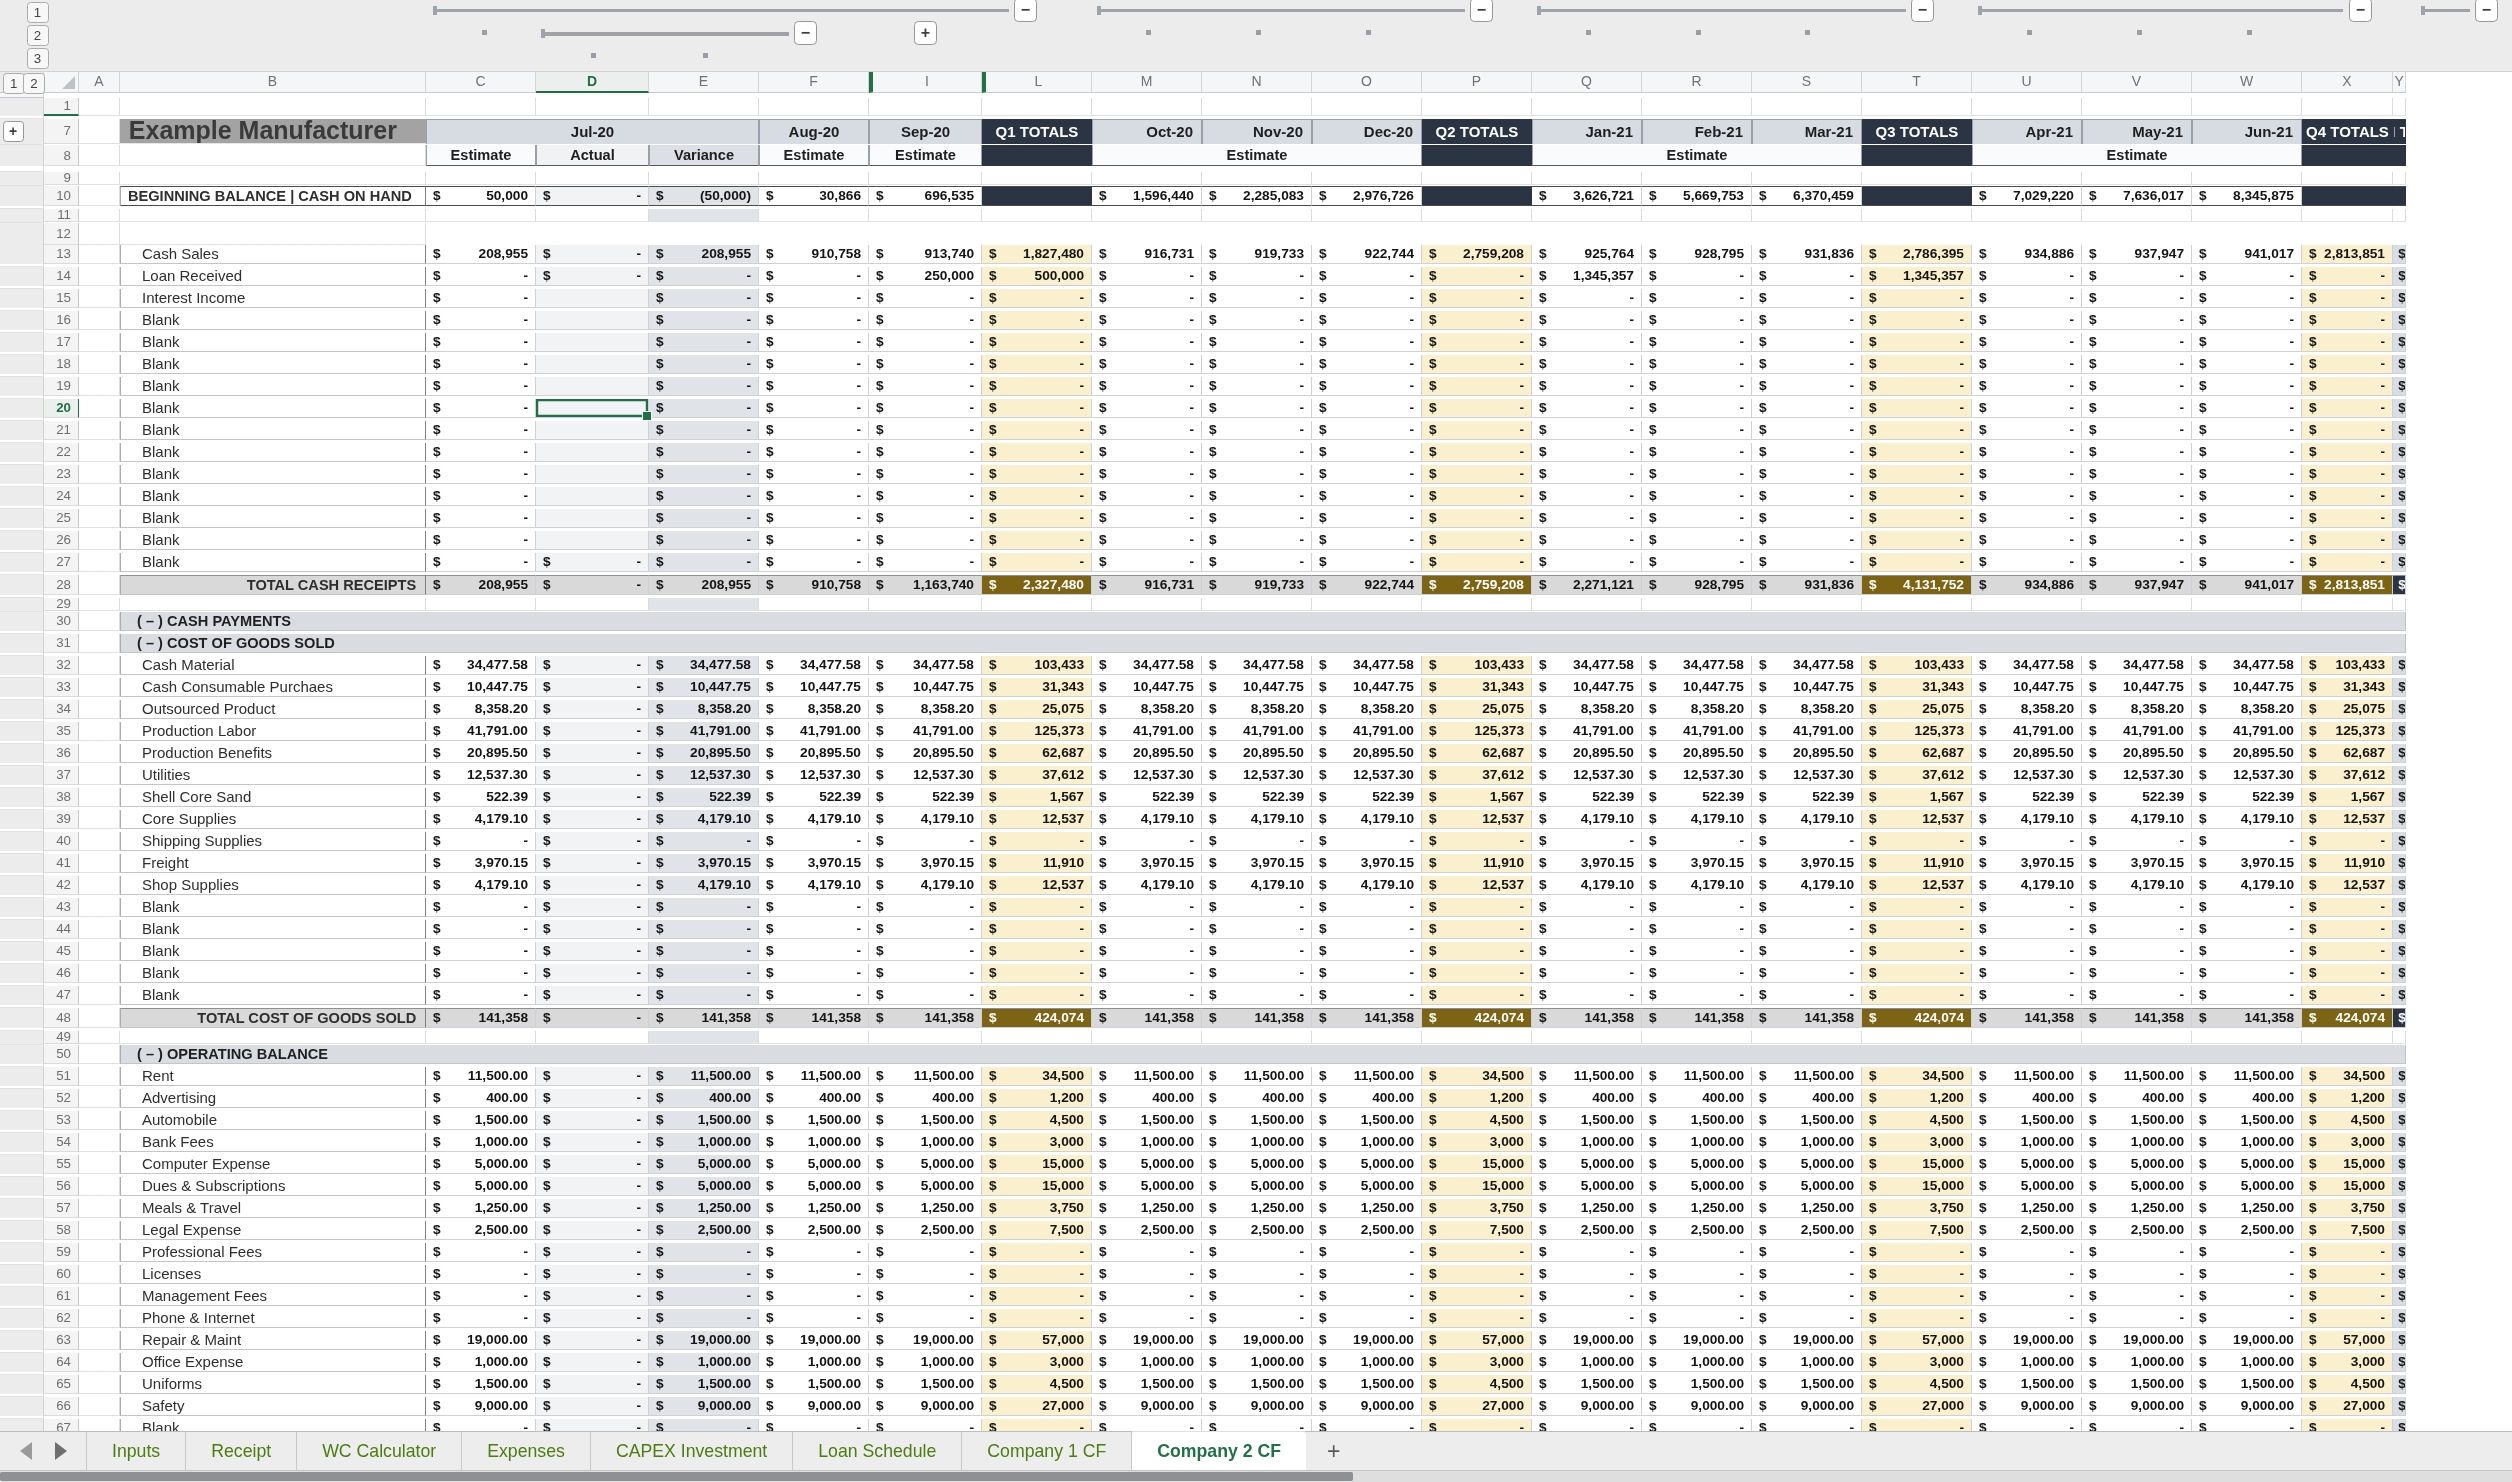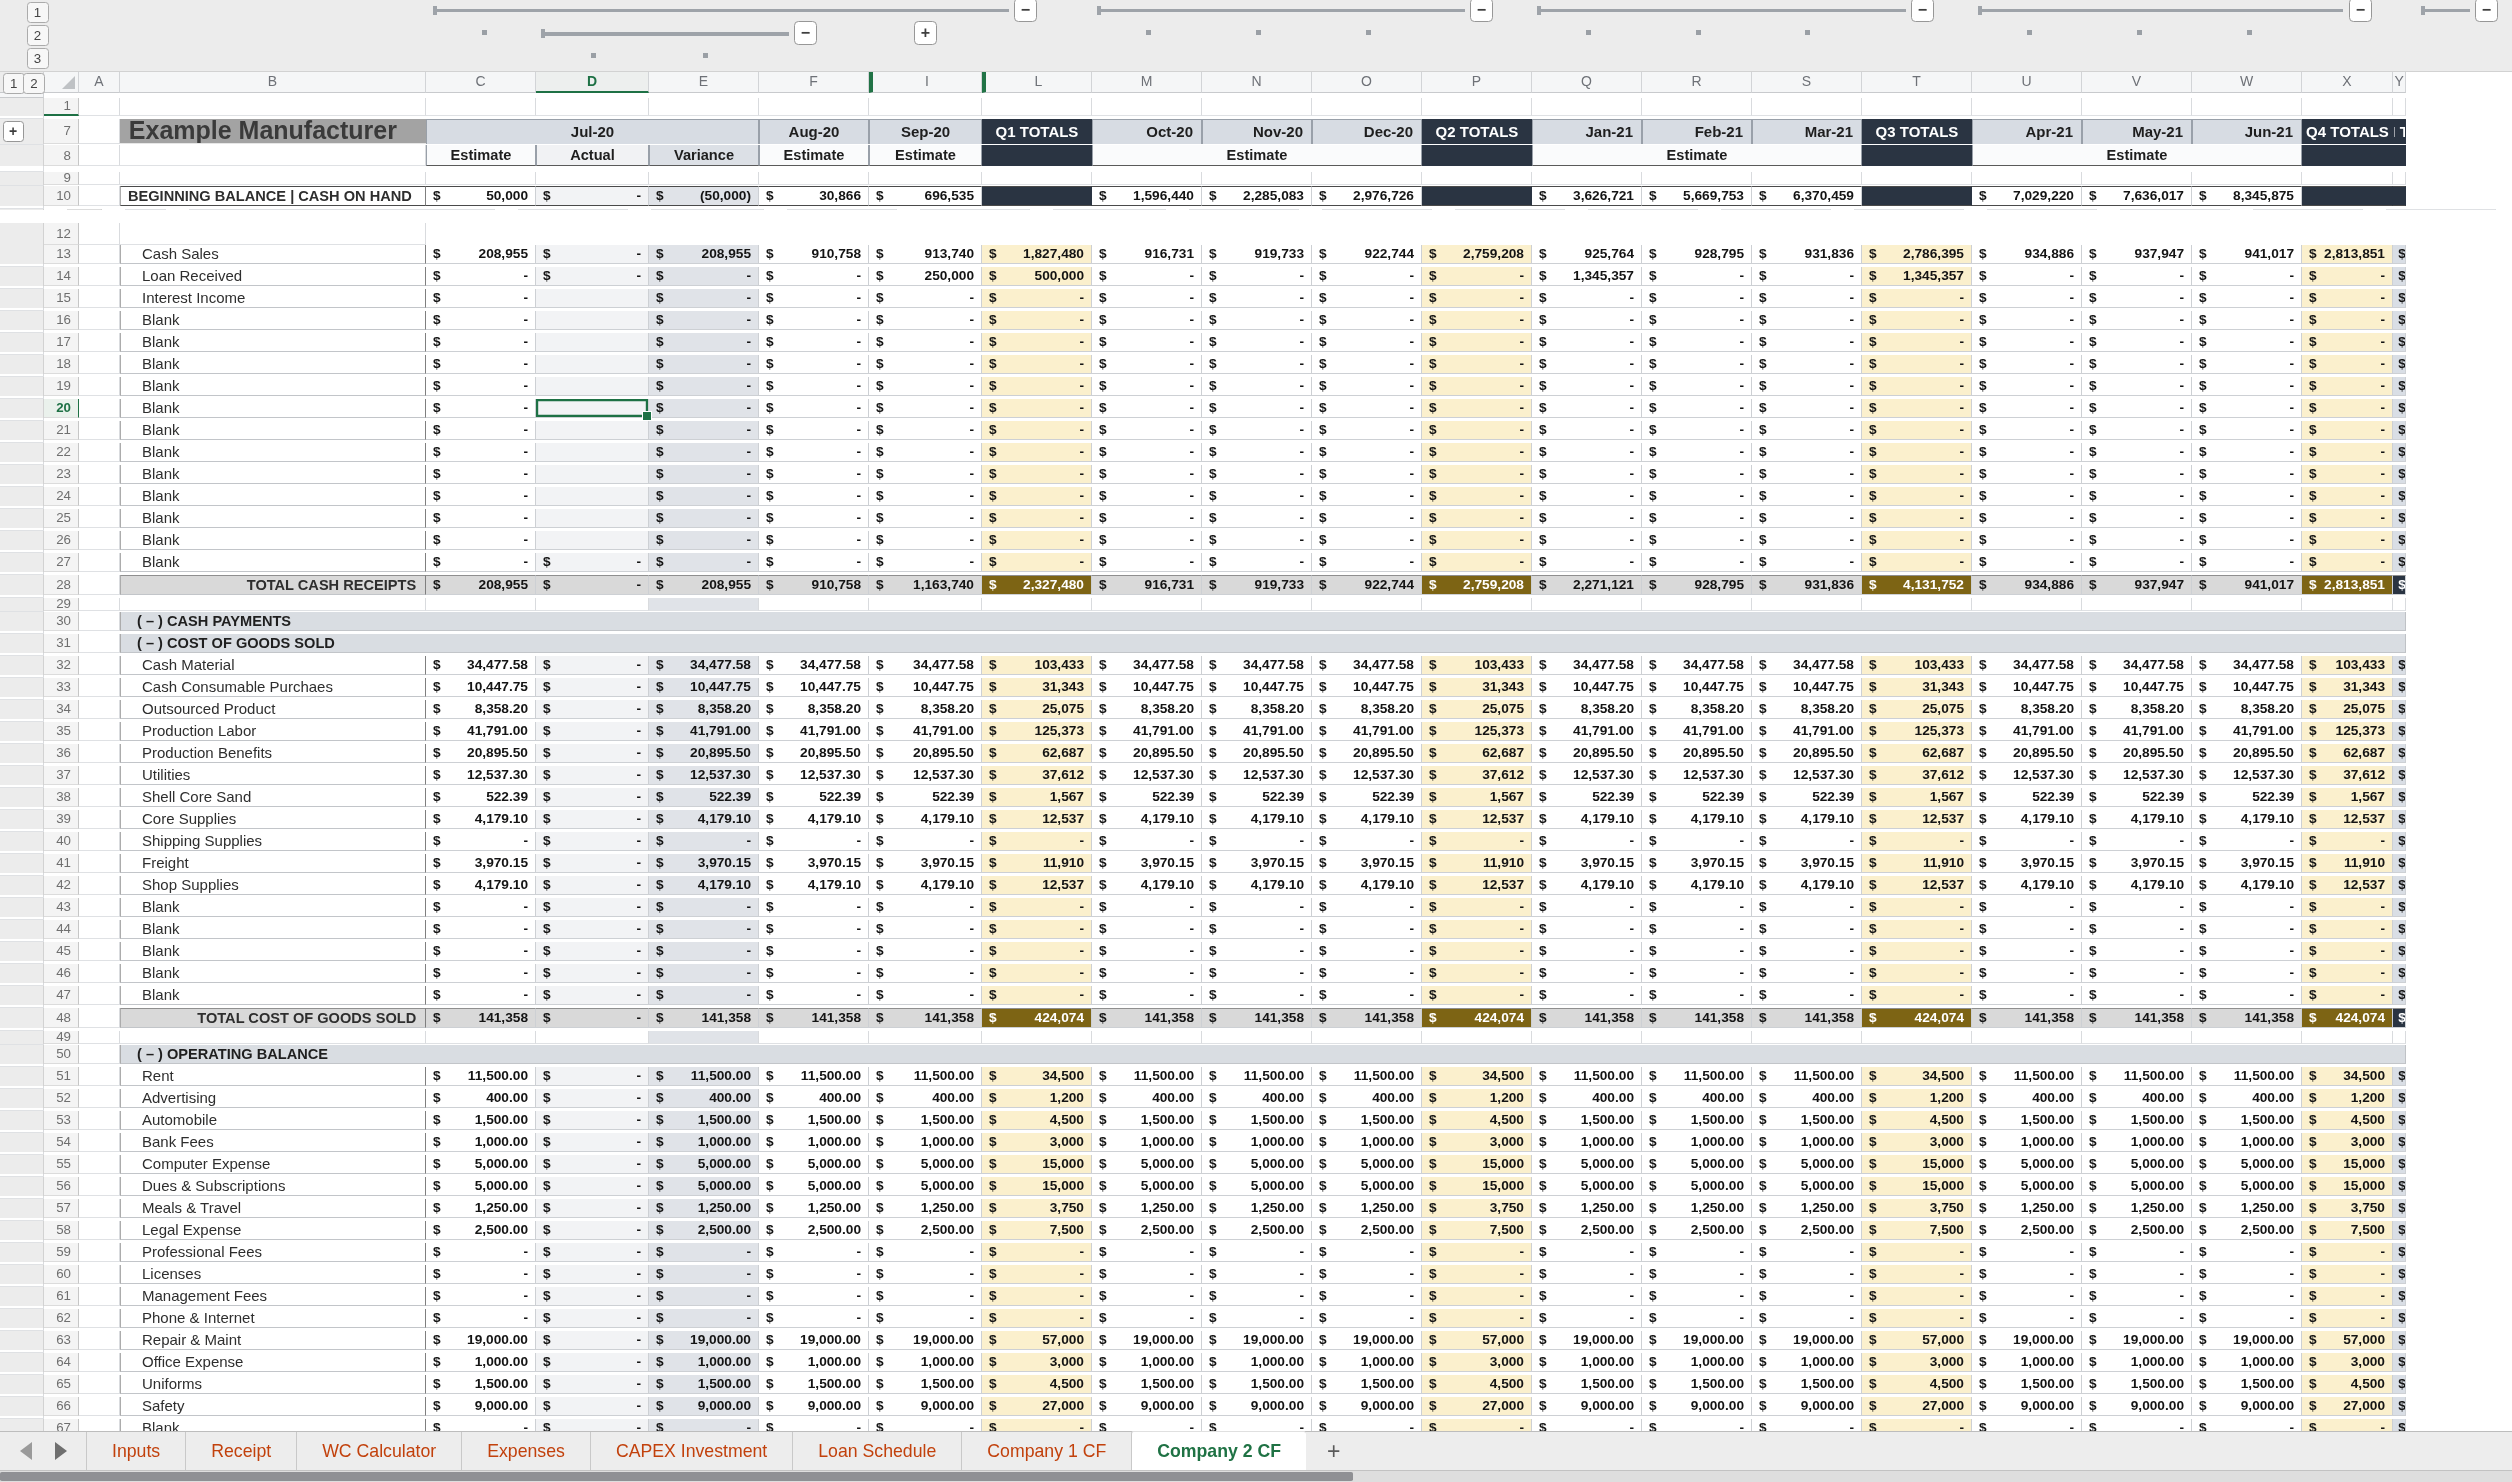--- a/index.html
+++ b/index.html
@@ -97,21 +97,21 @@
            display:flex;align-items:center;justify-content:center;font-size:14px;font-weight:700;color:#3E3E3E;
            box-sizing:border-box;}
 
   
   #tabbar{position:absolute;left:0;bottom:12.4px;width:2512px;height:39px;background:#EDEDED;
           border-top:0.9px solid #BDBDBD;display:flex;align-items:stretch;z-index:10;}
   .navarrows{display:flex;align-items:center;padding:0 19.5px;gap:23px;}
   .tri{width:0;height:0;border-top:9.7px solid transparent;border-bottom:9.7px solid transparent;}
   .tri.left{border-right:12.4px solid #9A9A9A;}
   .tri.right{border-left:12.4px solid #6F6F6F;}
-  .tab{display:flex;align-items:center;padding:0 25px;font-size:17.7px;color:#c2410c;
+  .tab{display:flex;align-items:center;padding:0 25px;font-size:17.7px;color:#4d7c0f;
        border-left:0.9px solid #C9C9C9;background:transparent;}
   .tab:last-of-type{border-right:0.9px solid #C9C9C9;}
   .tab.active{background:#FFFFFF;color:#1F7244;font-weight:700;border-top:0.9px solid #E0E0E0;
               border-radius:2.7px 2.7px 0 0;margin-top:-0.9px;}
   .tabadd{display:flex;align-items:center;padding:0 21px;font-size:23px;color:#5A5A5A;}
 
   
   #hscroll{position:absolute;left:0;bottom:0;width:2512px;height:12.4px;background:#DEDEDE;
            border-top:0.9px solid #C2C2C2;z-index:10;}
   #hthumb{position:absolute;left:0;top:1.8px;height:8.8px;width:1353px;background:#8F9094;border-radius:1.8px;}
@@ -336,21 +336,21 @@
           <span>7,636,017</span>
         </div>
         <div class="c val">
           <div class="cur">$</div>
           <span>8,345,875</span>
         </div>
         <div class="c val kQ navy"></div>
         <div class="c val kT navy"></div>
         <div class="c sliver"></div>
       </div>
-      <div class="row spacer" style="height: 14px; gap: 23px;">
+      <div class="row spacer" style="height: 14px;">
         <div class="c gut"></div>
         <div class="c rn">11</div>
         <div class="c colA"></div>
         <div class="c"></div>
         <div class="c"></div>
         <div class="c"></div>
         <div class="c kV"></div>
         <div class="c"></div>
         <div class="c"></div>
         <div class="c"></div>

